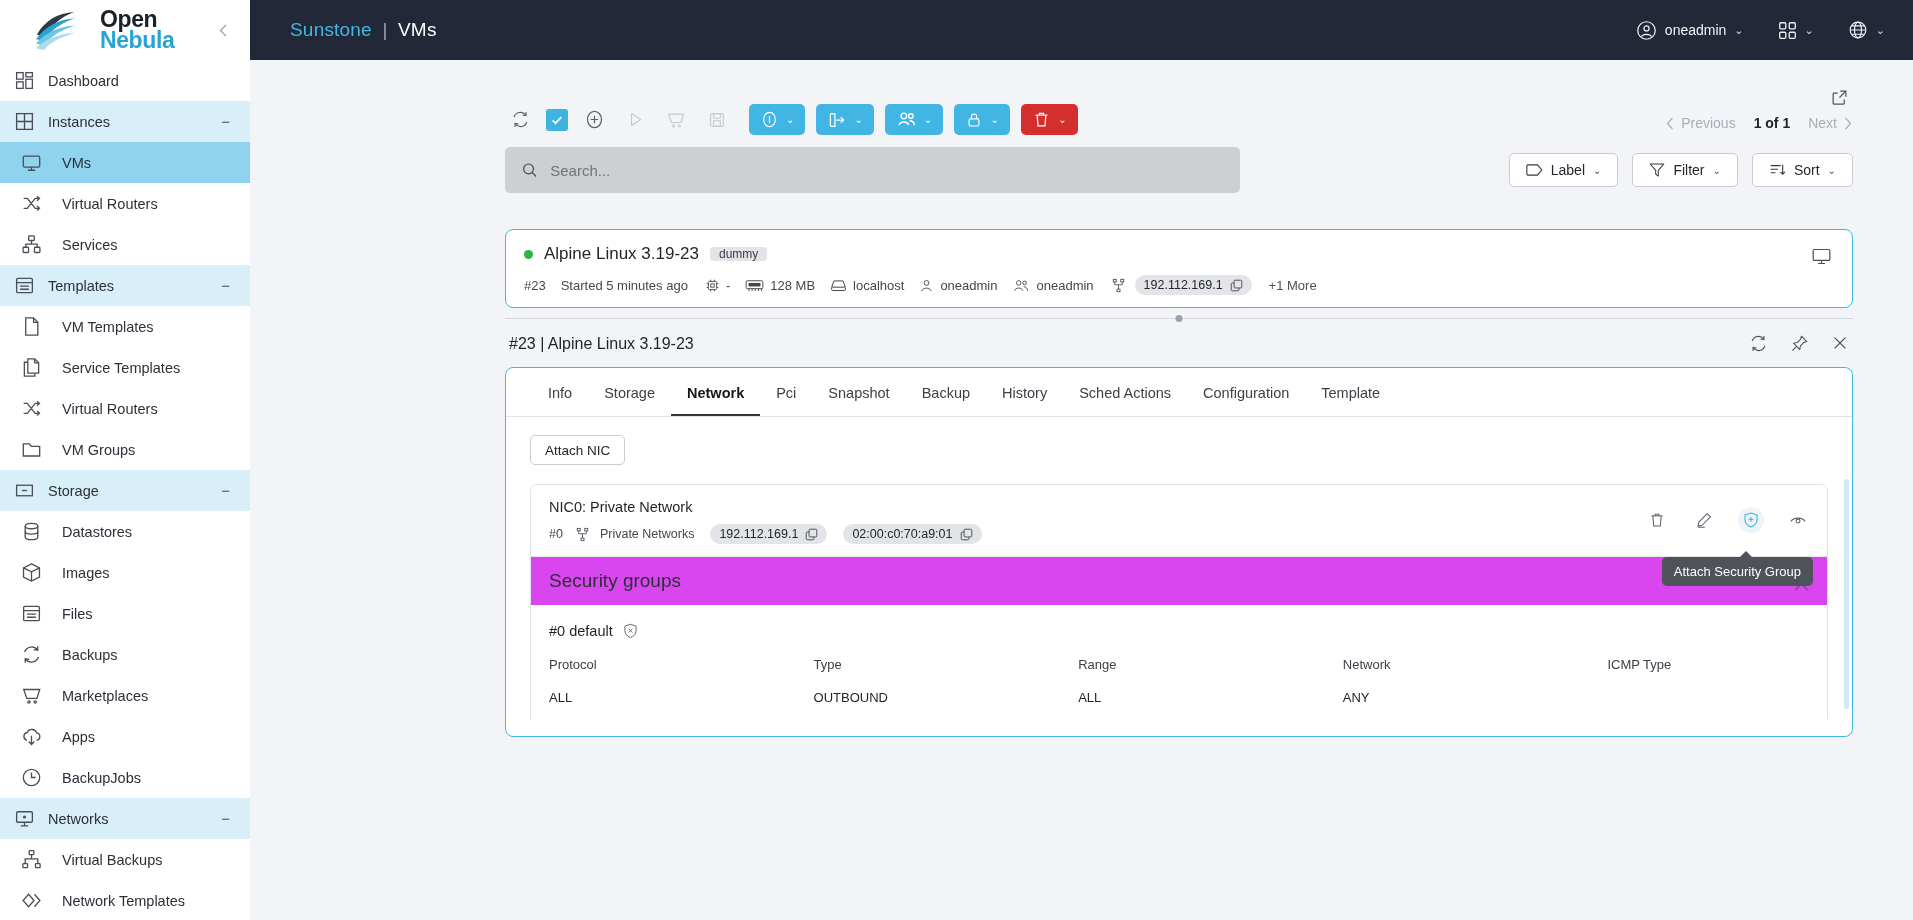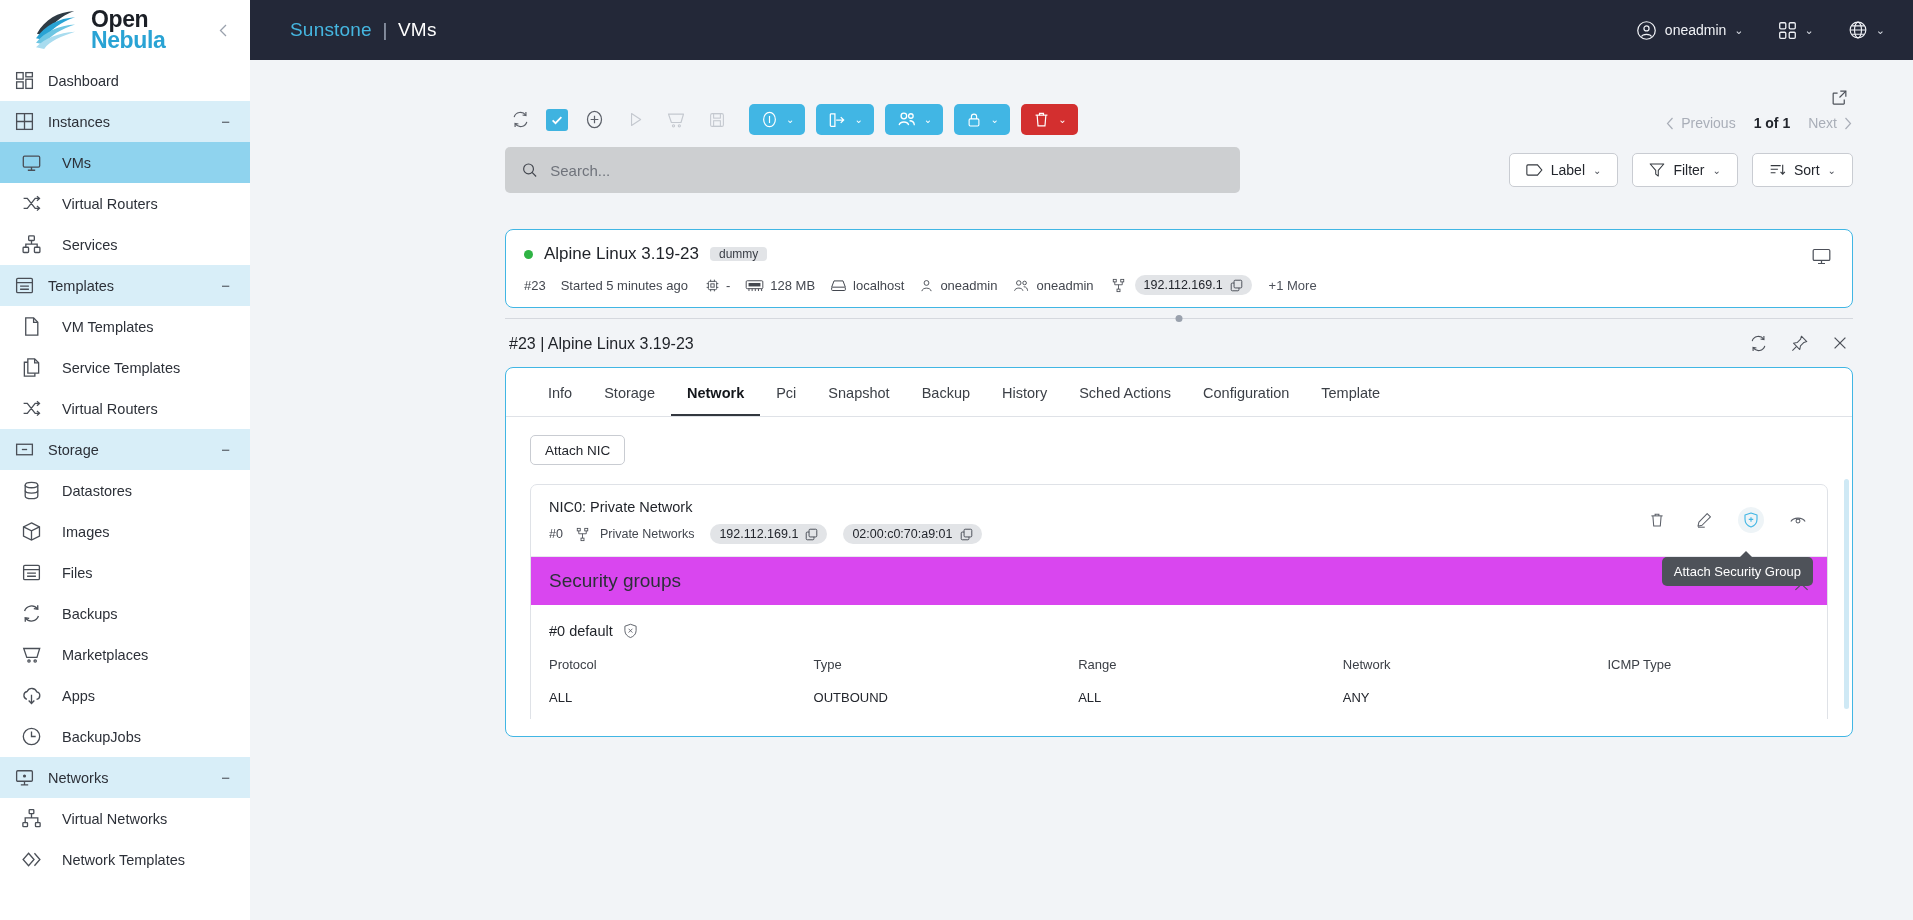--- a/index.html
+++ b/index.html
@@ -21,21 +21,21 @@
     z-index: 30;
   }
   #sidebar-logo {
     height: 60px;
     display: flex; align-items: center;
     padding: 0 14px 0 34px;
     background: #fff;
     flex: 0 0 60px;
     position: relative;
   }
-  .logo-wrap { display: flex; align-items: center; gap: 13px; }
+  .logo-wrap { display: flex; align-items: flex-end; gap: 22px; }
   .logo-mark { width: 44px; height: 40px; }
   .logo-text { line-height: 0.92; }
   .logo-text .l1 { font-size: 23px; font-weight: bold; color: #1b1f26; letter-spacing: -0.4px; display:block; }
   .logo-text .l2 { font-size: 23px; font-weight: bold; color: #29a3d4; letter-spacing: -0.4px; display:block; }
   #collapse-btn {
     margin-left: auto; color: #9aa1ad; font-size: 17px;
     cursor: pointer; padding: 6px; line-height: 1;
   }
   #sidebar-nav {
     flex: 1 1 auto; overflow-y: auto; padding-top: 0;
@@ -339,20 +339,28 @@
       </div>
       <div class="nav-item child">
         <span class="nv-icon">
        <svg width="21" height="21" viewBox="0 0 20 20">
             <path d="M2.5 5.2 H6 L13.5 14.6 H17.5 M2.5 14.6 H6 L13.5 5.2 H17.5" fill="none" stroke="currentColor" stroke-width="1.25"></path>
             <path d="M15.2 3 L17.6 5.2 L15.2 7.4 M15.2 12.4 L17.6 14.6 L15.2 16.8" fill="none" stroke="currentColor" stroke-width="1.25"></path>
           </svg>
      </span>
      <span class="nv-label">Virtual Routers</span>
       </div>
+      <div class="nav-item child">
+        <span class="nv-icon">
+       <svg width="21" height="21" viewBox="0 0 20 20">
+            <path d="M2.2 16.2 V4.6 H8 L9.8 7 H17.8 V16.2 Z" fill="none" stroke="currentColor" stroke-width="1.25"></path>
+          </svg>
+     </span>
+     <span class="nv-label">VM Groups</span>
+      </div>
       <div class="nav-item group open">
         <span class="nv-icon">
        <svg width="21" height="21" viewBox="0 0 20 20">
             <rect x="2.5" y="5" width="15" height="10" fill="none" stroke="currentColor" stroke-width="1.25"></rect>
             <path d="M7.5 10 H12.5" fill="none" stroke="currentColor" stroke-width="1.25"></path>
           </svg>
      </span>
      <span class="nv-label">Storage</span>
         <span class="nv-toggle">−</span>
       </div>
@@ -436,21 +444,21 @@
       </div>
       <div class="nav-item child">
         <span class="nv-icon">
        <svg width="21" height="21" viewBox="0 0 20 20">
             <rect x="7.8" y="1.6" width="4.4" height="3.8" rx="0.6" fill="none" stroke="currentColor" stroke-width="1.25"></rect>
             <rect x="1.8" y="14" width="4.4" height="3.8" rx="0.6" fill="none" stroke="currentColor" stroke-width="1.25"></rect>
             <rect x="13.8" y="14" width="4.4" height="3.8" rx="0.6" fill="none" stroke="currentColor" stroke-width="1.25"></rect>
             <path d="M10 5.4 V9.4 M4 14 V9.4 H16 V14" fill="none" stroke="currentColor" stroke-width="1.25"></path>
           </svg>
      </span>
-     <span class="nv-label">Virtual Networks</span>
+     <span class="nv-label">Virtual Backups</span>
       </div>
       <div class="nav-item child">
         <span class="nv-icon">
        <svg width="21" height="21" viewBox="0 0 20 20">
             <path d="M7.2 4 L12.4 10 L7.2 16 L2 10 Z" fill="none" stroke="currentColor" stroke-width="1.25"></path>
             <path d="M12.8 4 L18 10 L12.8 16" fill="none" stroke="currentColor" stroke-width="1.25"></path>
           </svg>
      </span>
      <span class="nv-label">Network Templates</span>
       </div>

